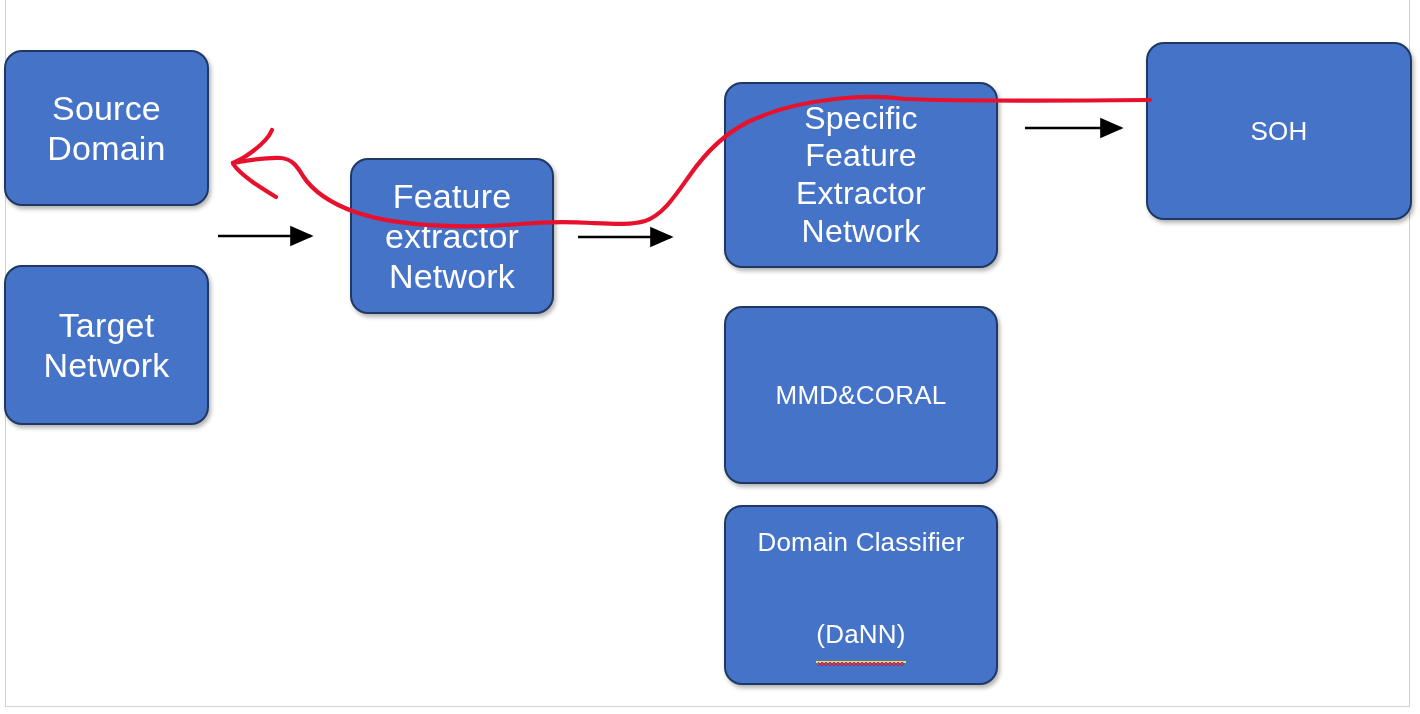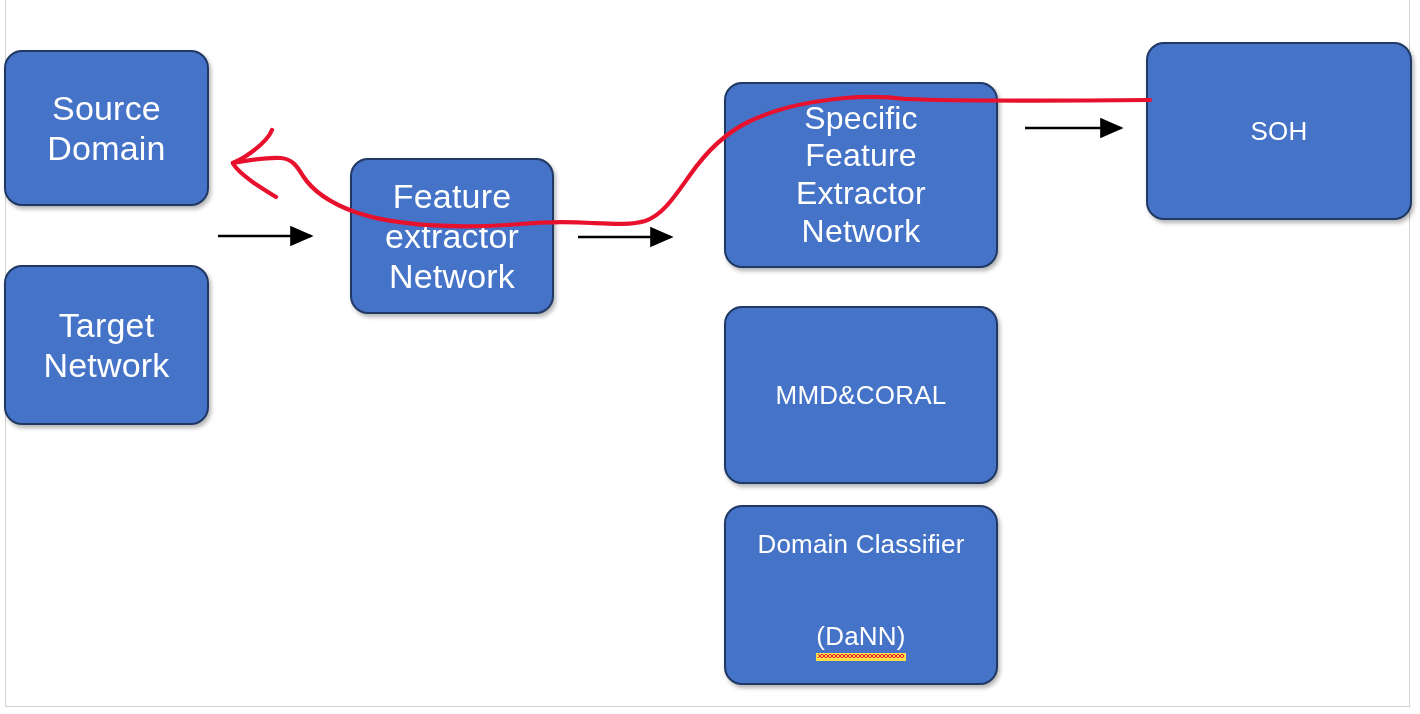--- a/index.html
+++ b/index.html
@@ -91,22 +91,22 @@
   }
   #node-soh {
     left: 1146px; top: 42px; width: 266px; height: 178px;
     font-size: 26px;
   }
 
   
   .dann-line {
     position: relative;
     display: inline-block;
-    border-bottom: 8px solid #fde047;
-    padding-bottom: 1px;
+    border-bottom: 2px solid #fde047;
+    padding-bottom: 11px;
   }
   .dann-line::after {
     content: "";
     position: absolute;
     left: 2px;
     right: 2px;
     bottom: -5px;
     height: 4px;
     background-image:
       linear-gradient(45deg, transparent 40%, #e8112d 40%, #e8112d 60%, transparent 60%),

